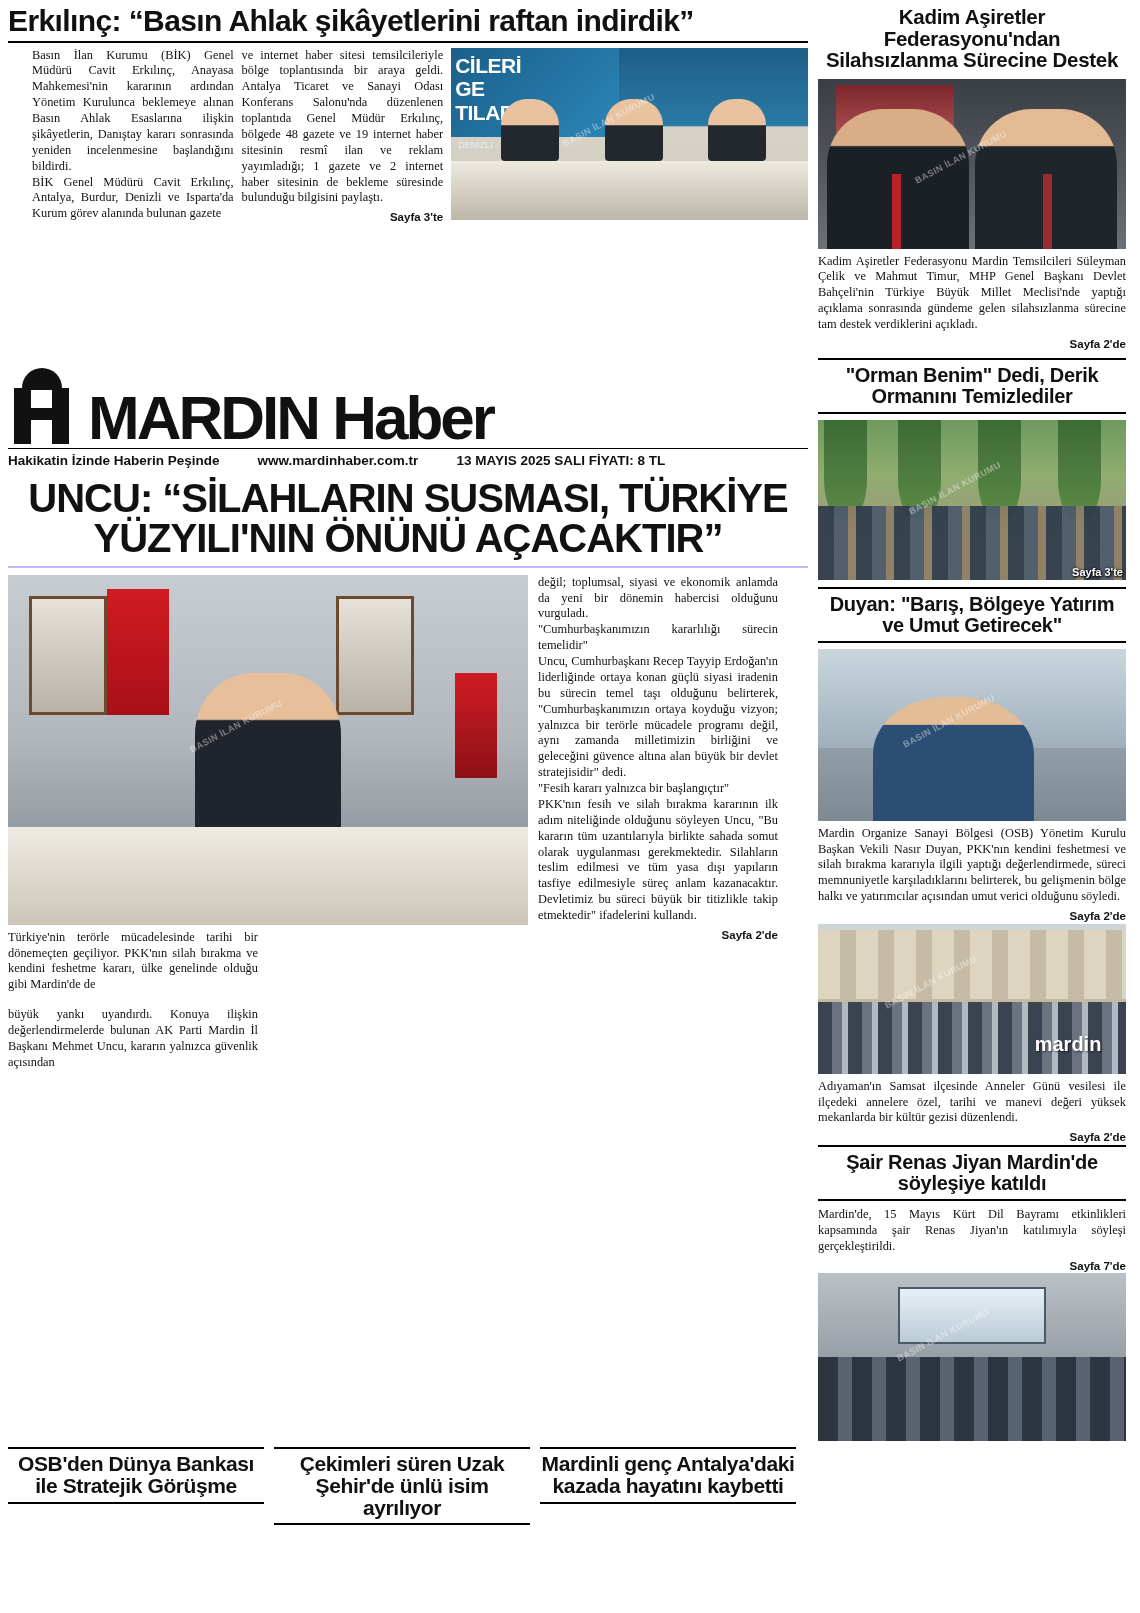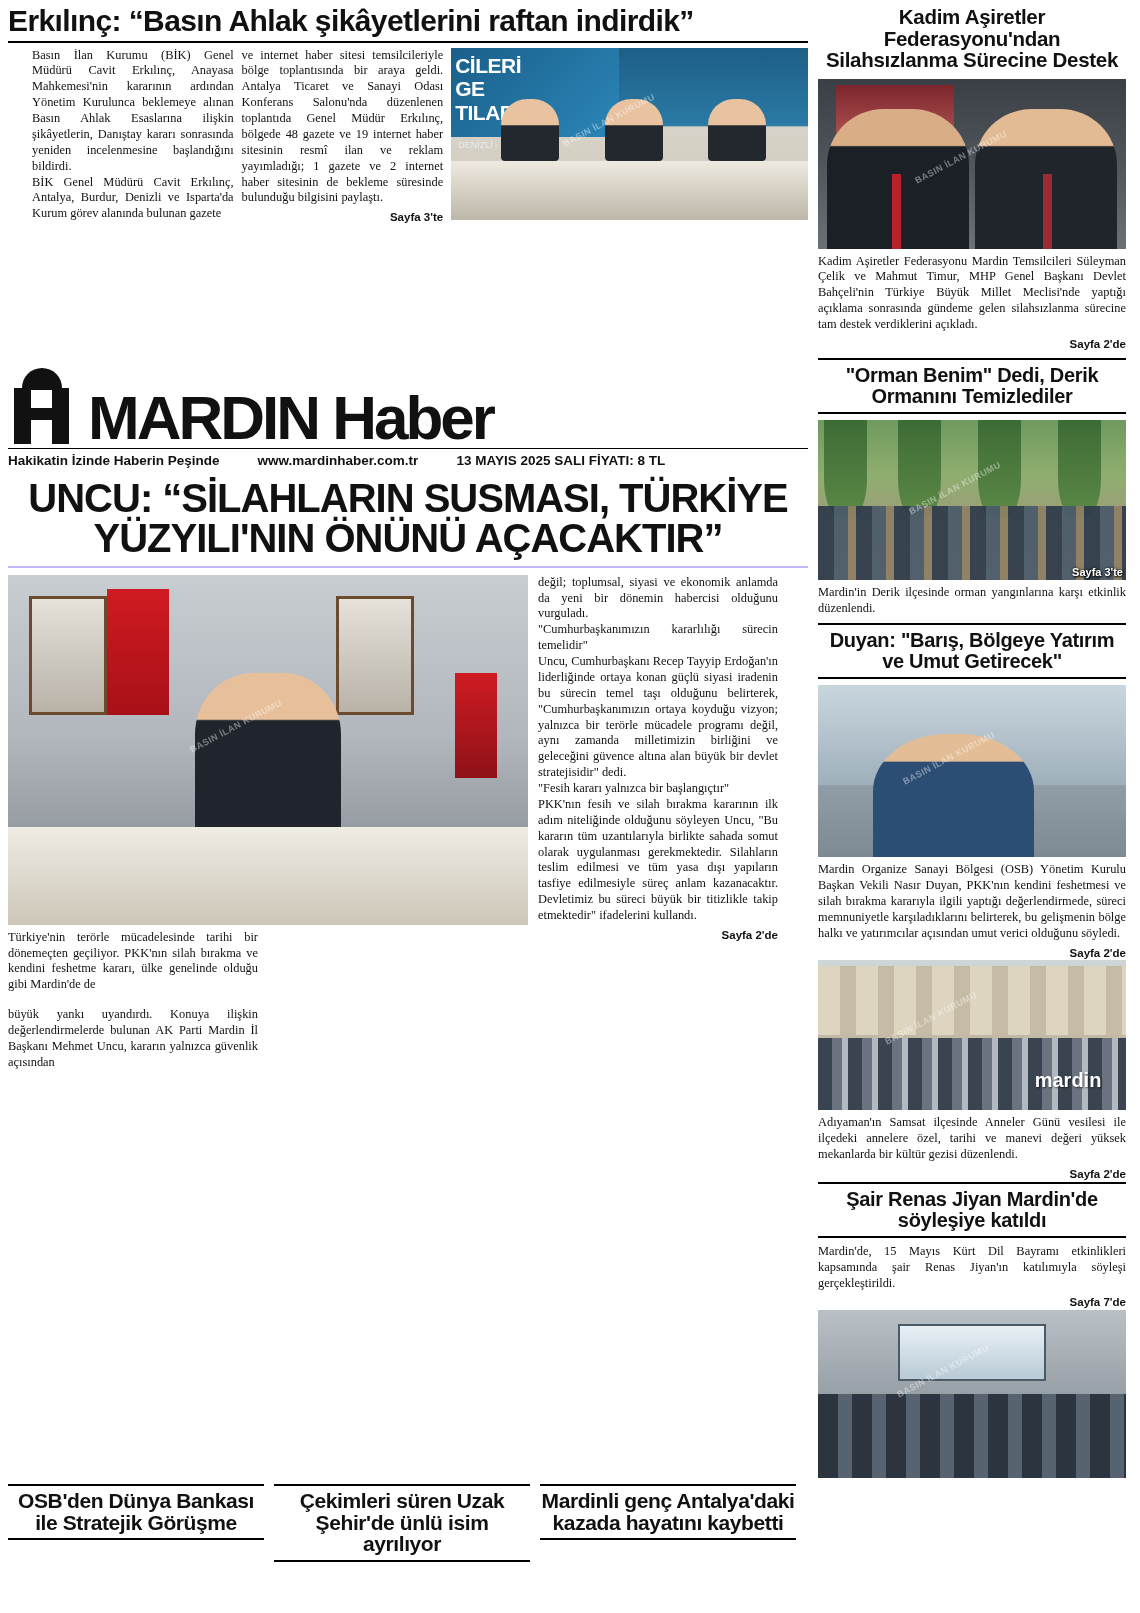--- a/index.html
+++ b/index.html
@@ -326,23 +326,20 @@
       <div class="hl rt-head topline">"Orman Benim" Dedi, Derik Ormanını Temizlediler</div>
       <div class="photo p-forest" style="width:100%;height:160px;">
         <div class="tree" style="left:2%"></div>
           <div class="tree" style="left:26%"></div>
         <div class="tree" style="left:52%"></div>
           <div class="tree" style="left:78%"></div>
         <div class="crowd"></div>
         <div class="cap">Sayfa 3'te</div>
         <div class="wm" style="left:28%;top:40%;">BASIN İLAN KURUMU</div>
       </div>
-      <div class="body-txt" style="margin-top:5px;">
-        <p>Mardin'in Derik ilçesinde orman yangınlarına karşı etkinlik düzenlendi.</p>
-      </div>
 
       <div class="hl rt-head topline" style="margin-top:7px;">Duyan: "Barış, Bölgeye Yatırım ve Umut Getirecek"</div>
       <div class="photo p-man" style="width:100%;height:172px;">
         <div class="sky"></div>
           <div class="body"></div>
         <div class="wm" style="left:26%;top:40%;">BASIN İLAN KURUMU</div>
       </div>
       <div class="body-txt" style="margin-top:5px;">
         <p>Mardin Organize Sanayi Bölgesi (OSB) Yönetim Kurulu Başkan Vekili Nasır Duyan, PKK'nın kendini feshetmesi ve silah bırakma kararıyla ilgili yaptığı değerlendirmede, süreci memnuniyetle karşıladıklarını belirterek, bu gelişmenin bölge halkı ve yatırımcılar açısından umut verici olduğunu söyledi.</p>
         <div class="page-ref">Sayfa 2'de</div>

